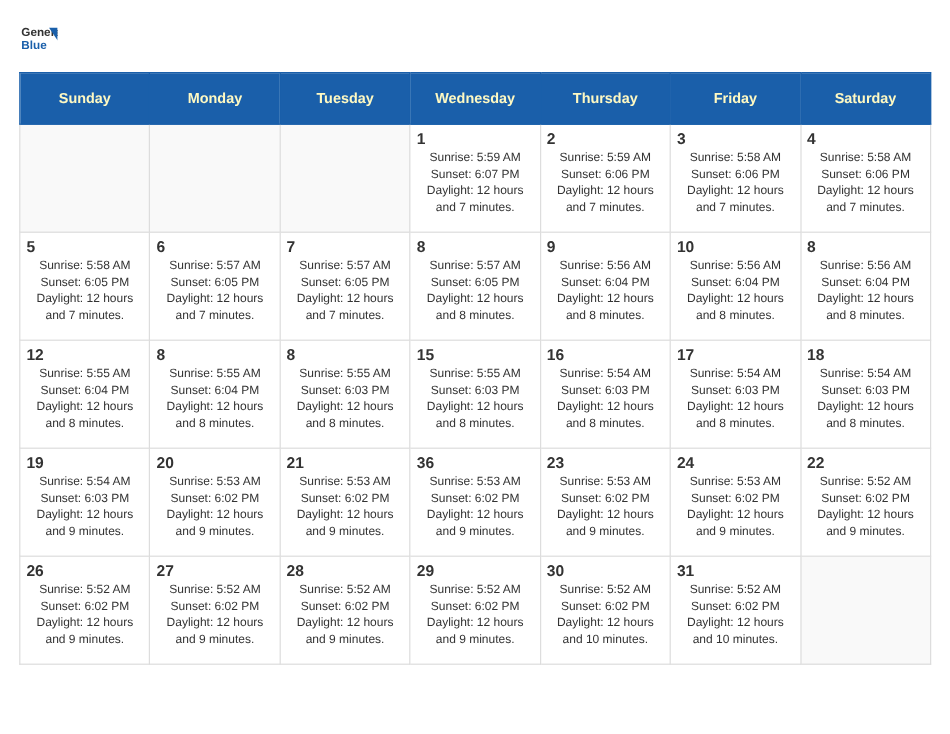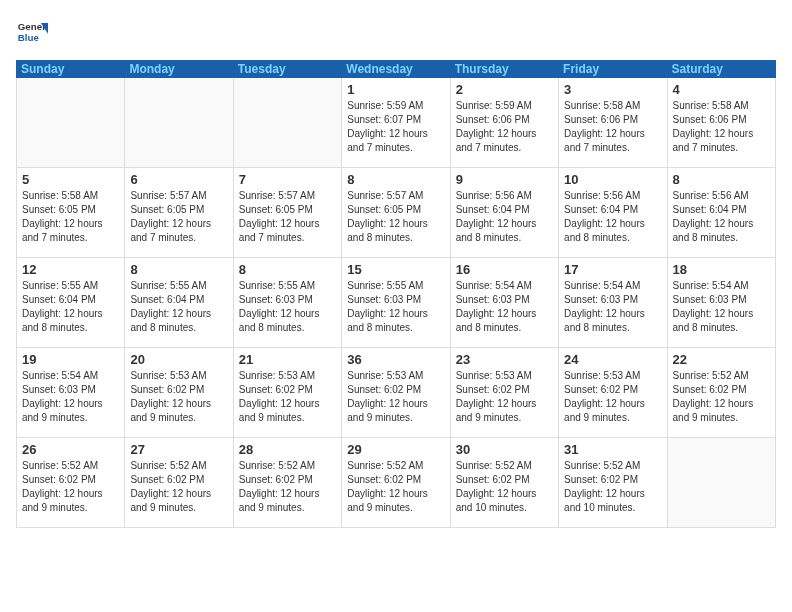--- a/index.html
+++ b/index.html
@@ -37,25 +37,25 @@
       font-size: 15px;
       color: #555;
     }
     .calendar {
       width: 100%;
       border-collapse: collapse;
       border: 1px solid #ccc;
     }
     .calendar th {
       background: #1a5faa;
-      color: #7dd3fc;
+      color: #fef9c3;
       font-size: 12px;
       font-weight: bold;
-      padding: 1px 4px;
-      text-align: left;
+      padding: 14px 4px;
+      text-align: center;
       border: 1px solid #1a5faa;
     }
     .calendar td {
       vertical-align: top;
       padding: 4px 5px;
       font-size: 10px;
       color: #333;
       border: 1px solid #ddd;
       width: calc(100% / 7);
       min-height: 80px;
@@ -67,20 +67,21 @@
     .day-number {
       font-size: 13px;
       font-weight: bold;
       display: block;
       margin-bottom: 2px;
     }
     .day-info {
       font-size: 10px;
       line-height: 1.4;
       color: #333;
+      text-align: center;
     }
   </style>
 </head>
 <body>
 
 <div class="header">
   <div class="logo">
     <svg class="logo-icon" viewBox="0 0 36 36">
       <text x="2" y="16" font-size="11" font-weight="bold" fill="#333">General</text>
       <text x="2" y="28" font-size="11" font-weight="bold" fill="#1a5faa">Blue</text>

